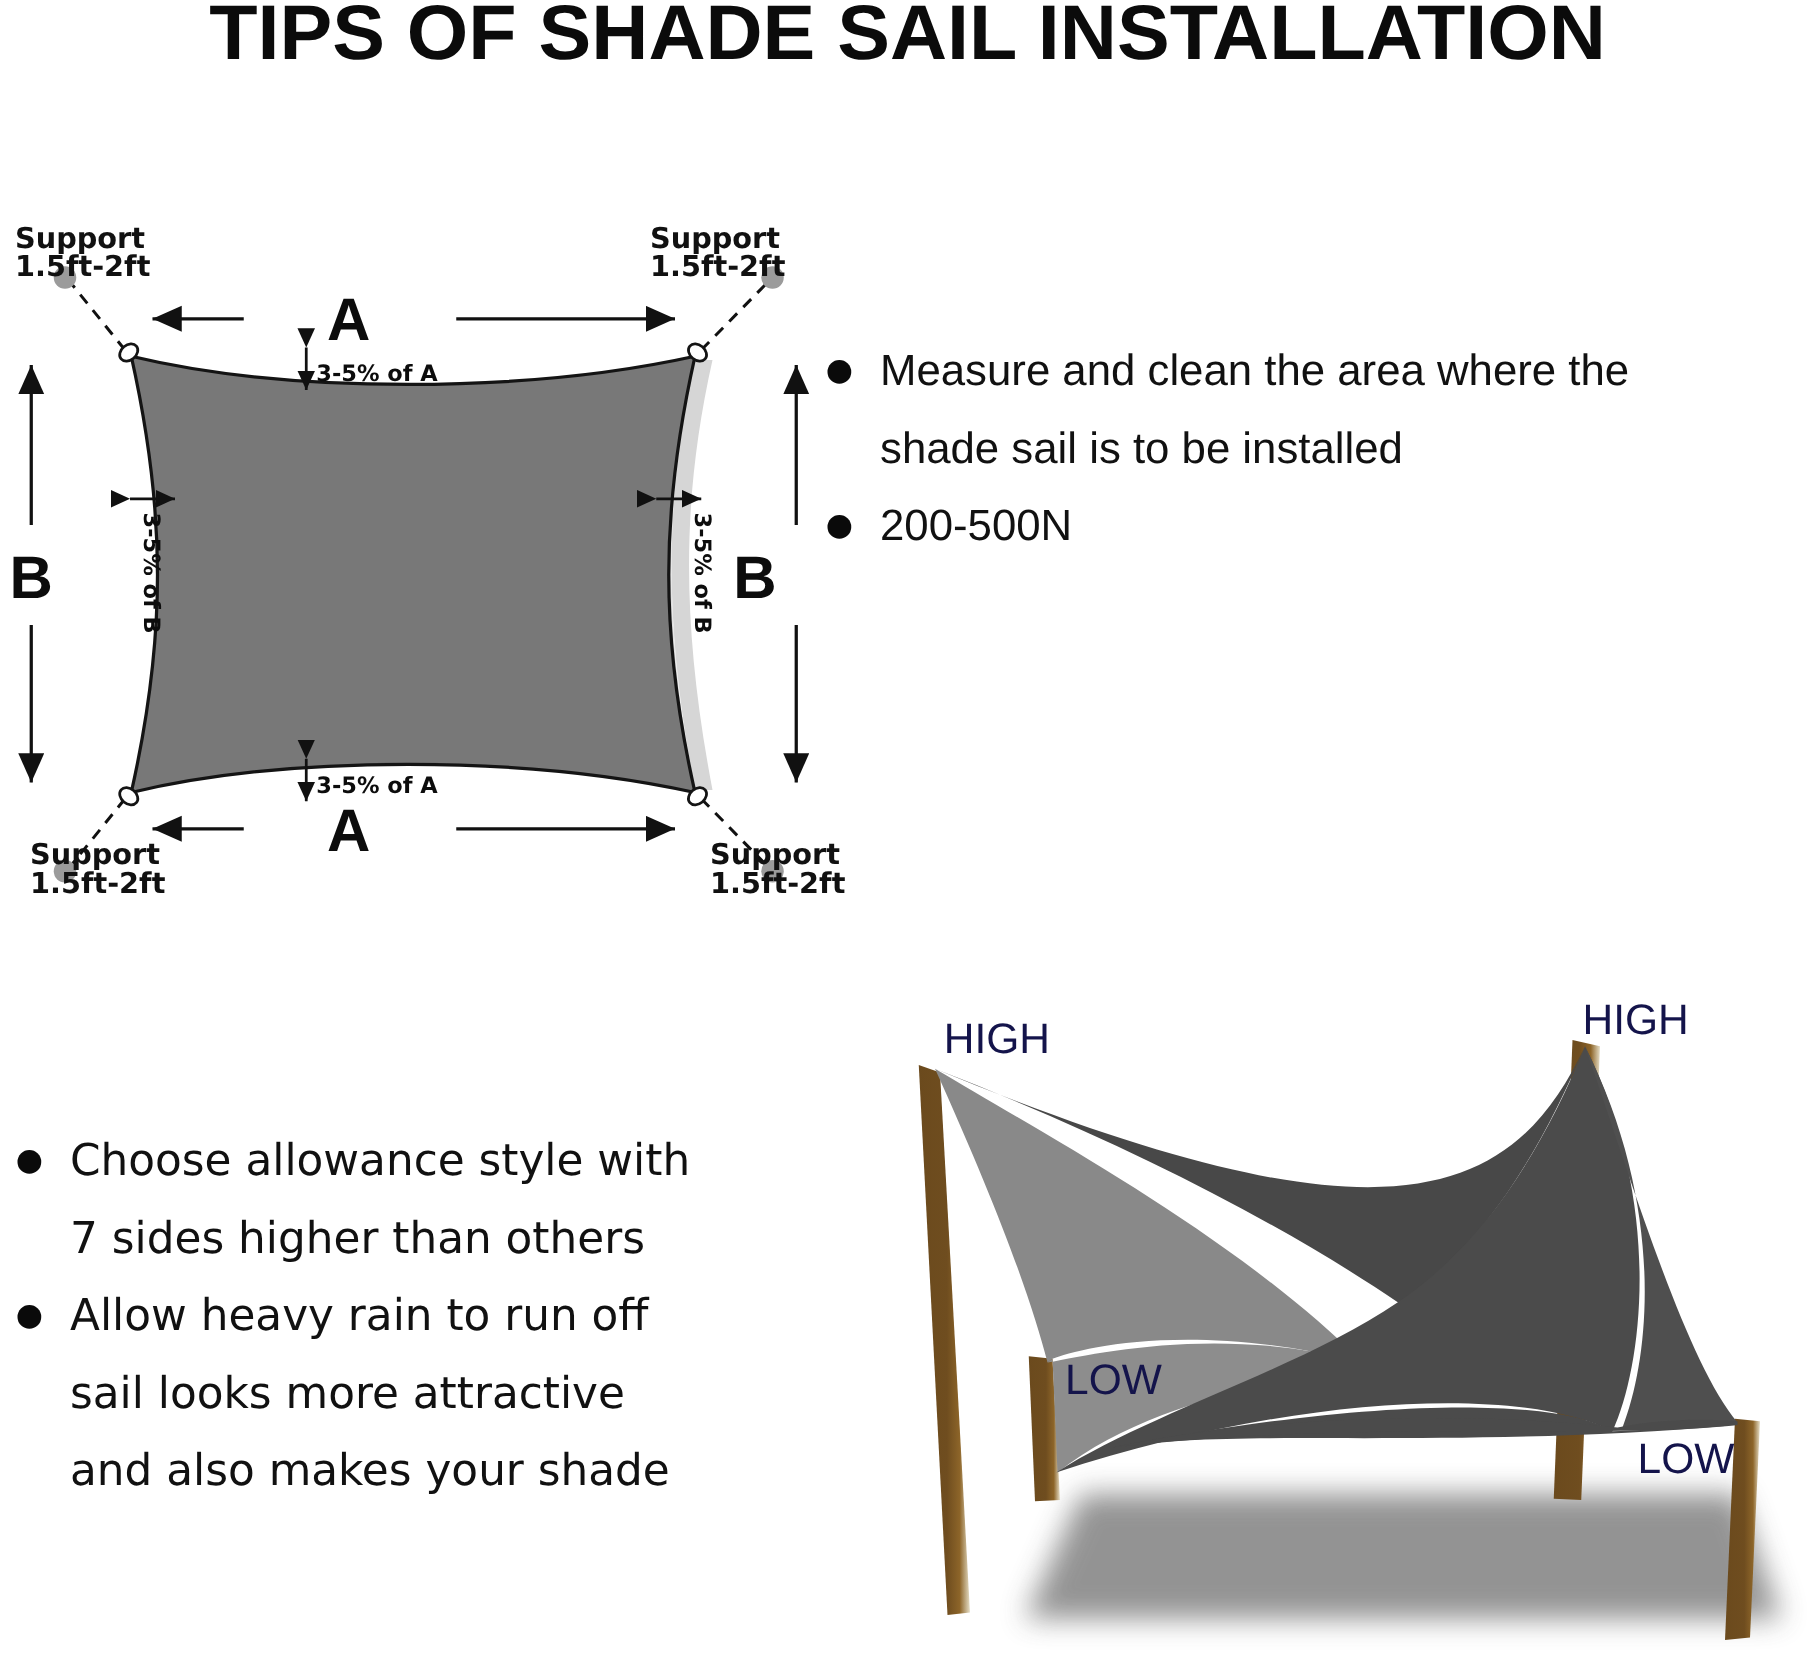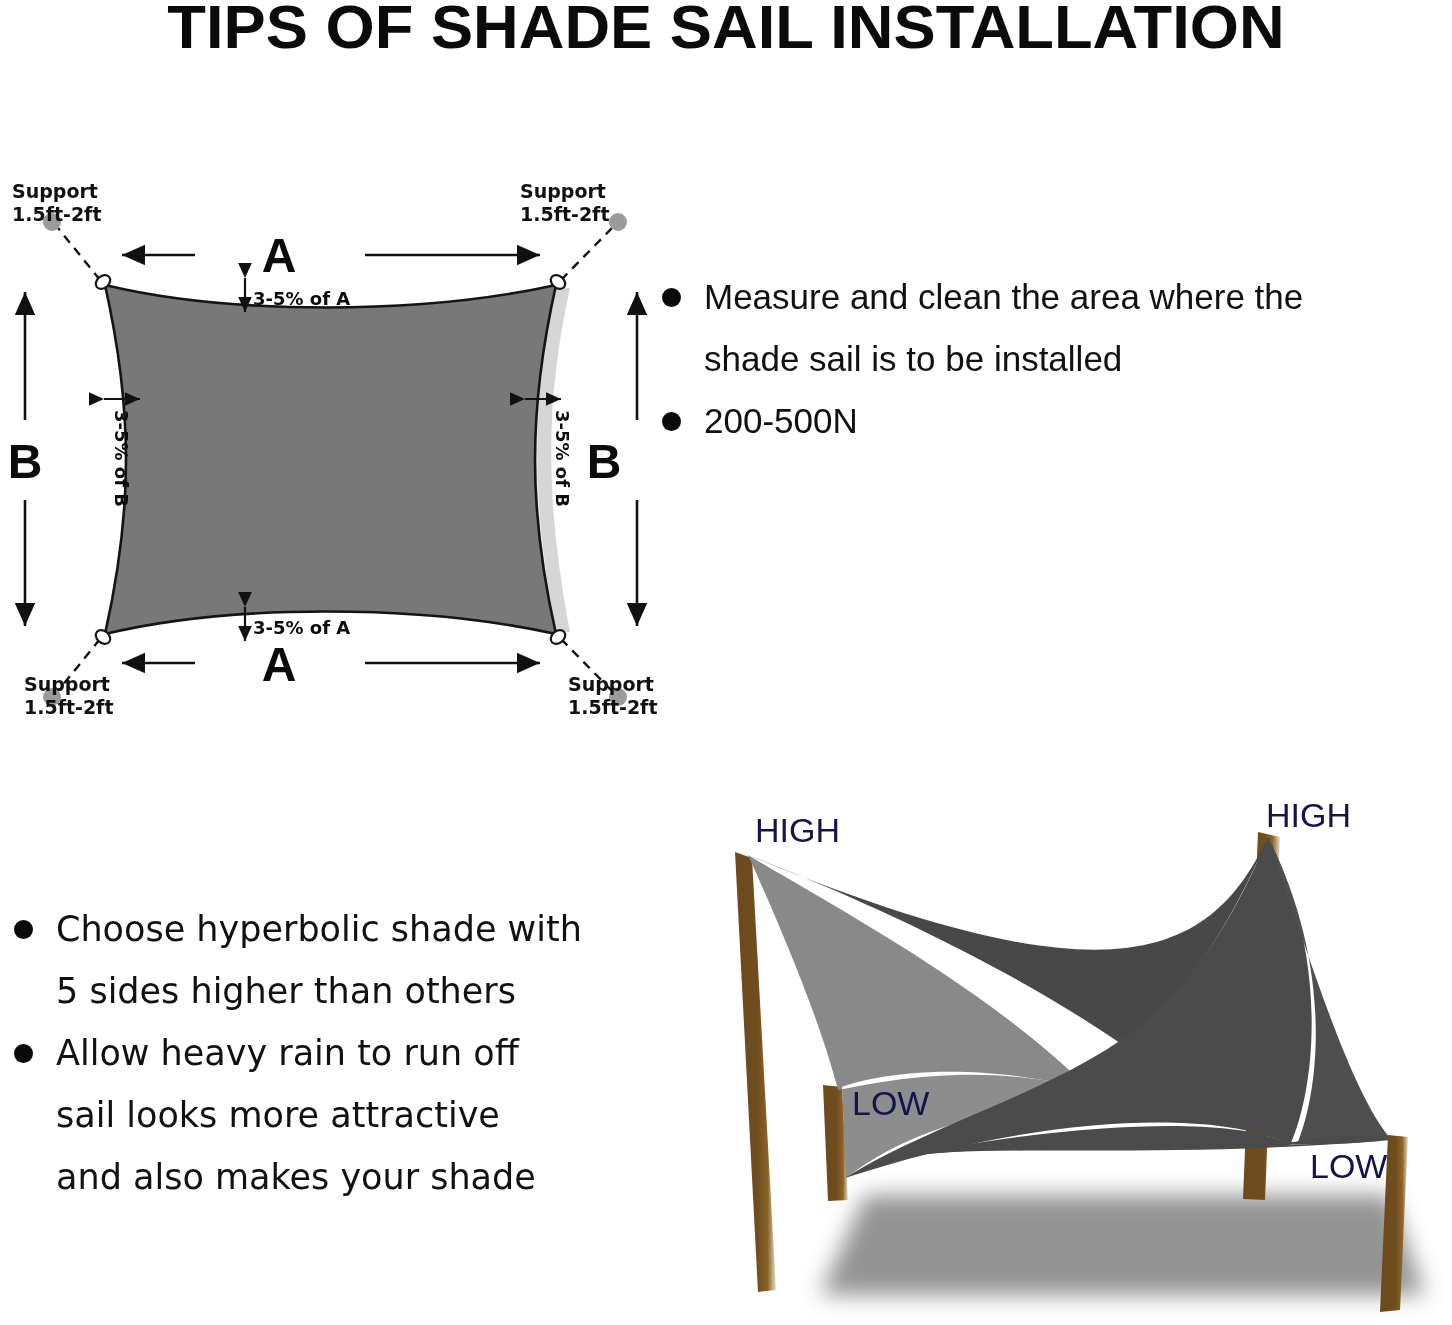--- a/index.html
+++ b/index.html
@@ -43,21 +43,21 @@
     top: 160px;
     width: 650px;
     height: 580px;
   }
   #rect-diagram svg { display: block; }
 
   .supp-label {
     position: absolute;
     font-family: "DejaVu Sans", sans-serif;
     font-weight: bold;
-    font-size: 19px;
+    font-size: 23px;
     line-height: 23px;
     color: #111;
     white-space: nowrap;
   }
 
   
   .bullet-list {
     position: absolute;
     margin: 0;
     padding: 0;
@@ -210,22 +210,22 @@
   </li>
   <li>
     <span class="dot"></span>
     <span class="txt">200-500N</span>
   </li>
 </ul>
 
 <ul class="bullet-list" id="style-list">
   <li>
     <span class="dot"></span>
-    <span class="txt">Choose hyperbolic shade with</span>
-    <span class="txt">5 sides higher than others</span>
+    <span class="txt">Choose allowance style with</span>
+    <span class="txt">7 sides higher than others</span>
   </li>
   <li>
     <span class="dot"></span>
     <span class="txt">Allow heavy rain to run off</span>
     <span class="txt">sail looks more attractive</span>
     <span class="txt">and also makes your shade</span>
   </li>
 </ul>
 
 <div id="hyper-diagram">

